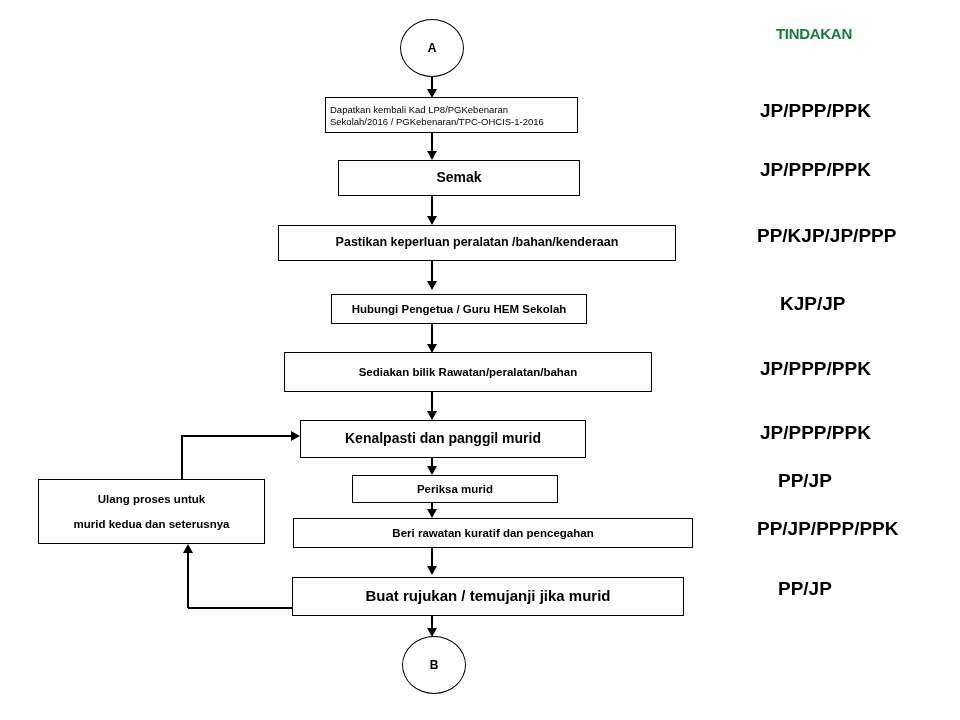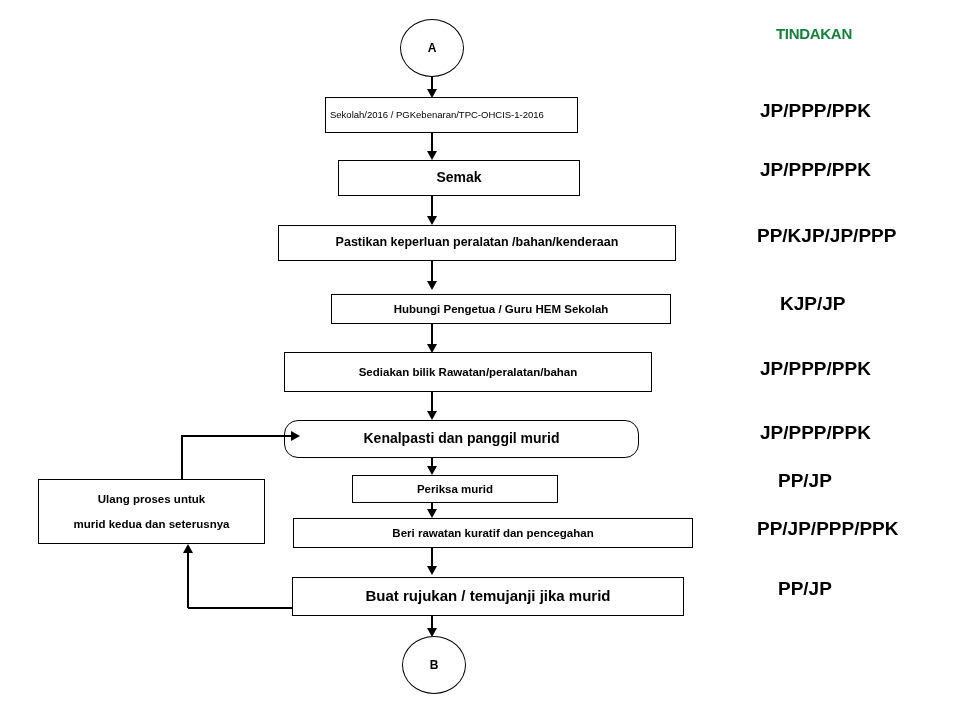--- a/index.html
+++ b/index.html
@@ -109,52 +109,53 @@
 <div id="page">
 
   <div class="action-header" style="left:776px; top:25px;">TINDAKAN</div>
 
   <div class="node terminator" style="left:400px; top:19px; width:64px; height:58px;">A</div>
 
   <div class="conn v" style="left:431.2px; top:77px; height:14px;"></div>
   <div class="arrow-down" style="left:427px; top:89px;"></div>
 
   <div class="node left-align two-line" style="left:325px; top:97px; width:253px; height:36px; font-size:9.5px;">
+    <span class="line">Dapatkan kembali Kad LP8/PGKebenaran</span>
     <span class="line">Sekolah/2016 / PGKebenaran/TPC-OHCIS-1-2016</span>
   </div>
   <div class="action-label" style="left:760px; top:100px; font-size:19px;">JP/PPP/PPK</div>
 
   <div class="conn v" style="left:431.2px; top:133px; height:20px;"></div>
   <div class="arrow-down" style="left:427px; top:151px;"></div>
 
   <div class="node" style="left:338px; top:160px; width:242px; height:36px; font-size:14px;">Semak</div>
   <div class="action-label" style="left:760px; top:159px; font-size:19px;">JP/PPP/PPK</div>
 
   <div class="conn v" style="left:431.2px; top:196px; height:22px;"></div>
   <div class="arrow-down" style="left:427px; top:216px;"></div>
 
   <div class="node" style="left:278px; top:225px; width:398px; height:36px; font-size:12.5px;">Pastikan keperluan peralatan /bahan/kenderaan</div>
   <div class="action-label" style="left:757px; top:225px; font-size:19px;">PP/KJP/JP/PPP</div>
 
   <div class="conn v" style="left:431.2px; top:261px; height:22px;"></div>
   <div class="arrow-down" style="left:427px; top:281px;"></div>
 
-  <div class="node" style="left:331px; top:294px; width:340px; height:30px; font-size:11.5px;">Hubungi Pengetua / Guru HEM Sekolah</div>
+  <div class="node" style="left:331px; top:294px; width:256px; height:30px; font-size:11.5px;">Hubungi Pengetua / Guru HEM Sekolah</div>
   <div class="action-label" style="left:780px; top:293px; font-size:19px;">KJP/JP</div>
 
   <div class="conn v" style="left:431.2px; top:324px; height:22px;"></div>
   <div class="arrow-down" style="left:427px; top:344px;"></div>
 
   <div class="node" style="left:284px; top:352px; width:368px; height:40px; font-size:11.5px;">Sediakan bilik Rawatan/peralatan/bahan</div>
   <div class="action-label" style="left:760px; top:358px; font-size:19px;">JP/PPP/PPK</div>
 
   <div class="conn v" style="left:431.2px; top:392px; height:22px;"></div>
   <div class="arrow-down" style="left:427px; top:411px;"></div>
 
-  <div class="node" style="left:284px; top:420px; width:355px; height:38px; font-size:14px;border-radius:14px;">Kenalpasti dan panggil murid</div>
+  <div class="node" style="left:300px; top:420px; width:286px; height:38px; font-size:14px;">Kenalpasti dan panggil murid</div>
   <div class="action-label" style="left:760px; top:422px; font-size:19px;">JP/PPP/PPK</div>
 
   <div class="conn v" style="left:431.2px; top:458px; height:10px;"></div>
   <div class="arrow-down" style="left:427px; top:466px;"></div>
 
   <div class="node" style="left:352px; top:475px; width:206px; height:28px; font-size:11.5px;">Periksa murid</div>
   <div class="action-label" style="left:778px; top:470px; font-size:19px;">PP/JP</div>
 
   <div class="conn v" style="left:431.2px; top:503px; height:9px;"></div>
   <div class="arrow-down" style="left:427px; top:509px;"></div>

